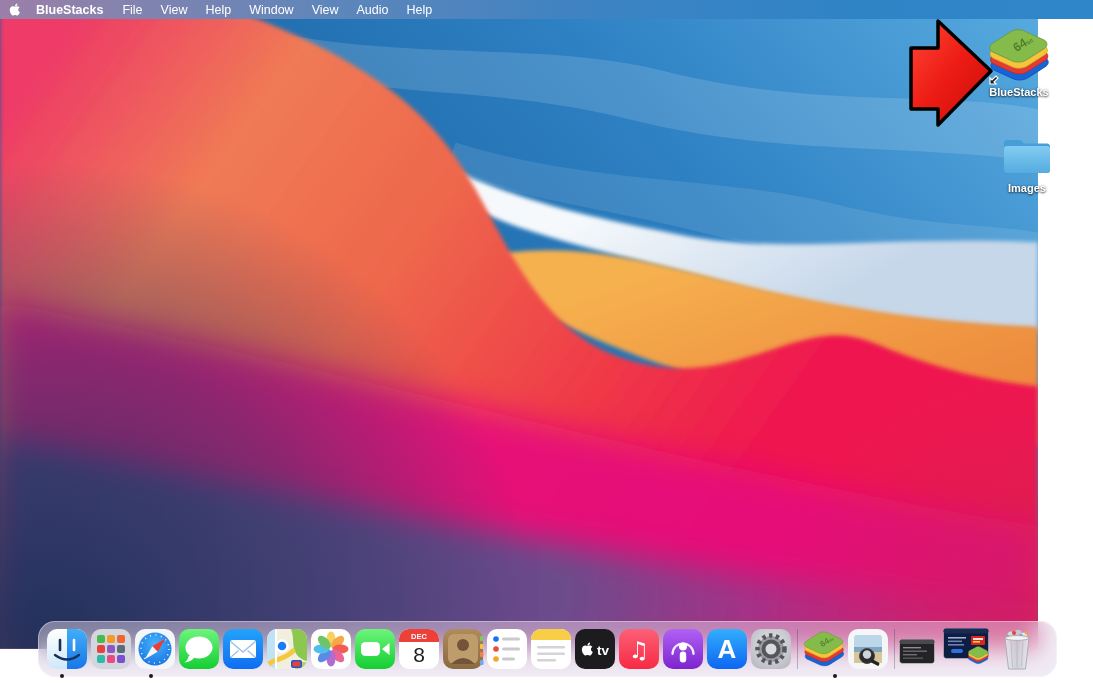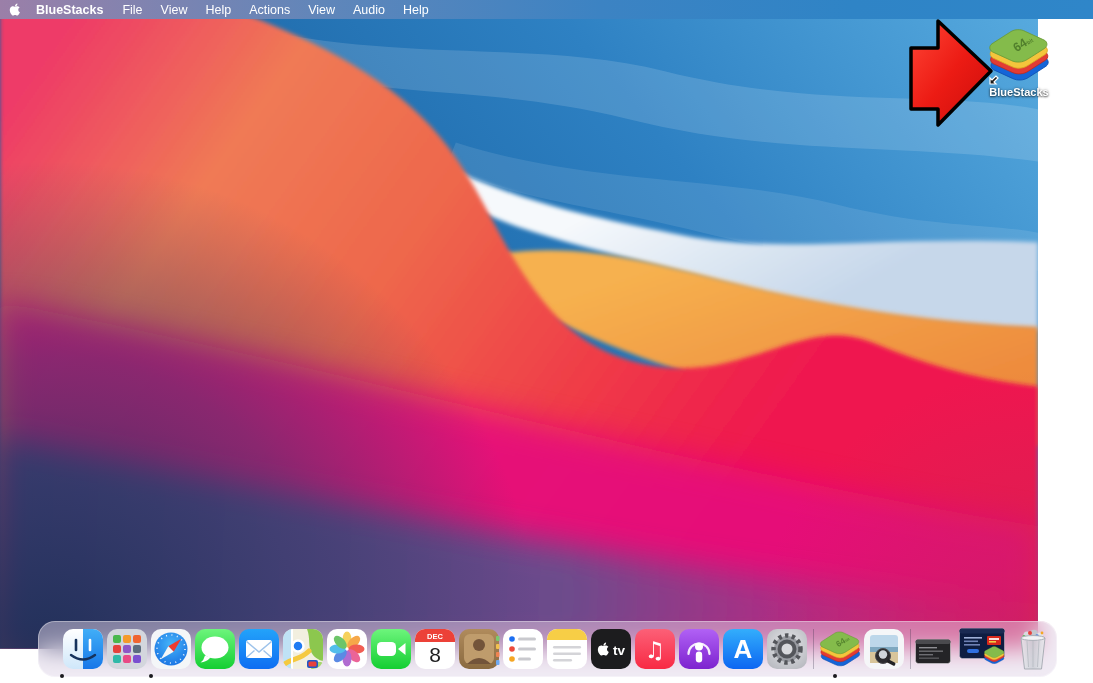--- a/index.html
+++ b/index.html
@@ -26,21 +26,21 @@
   .alias-badge{position:absolute;left:14px;top:46px;width:12px;height:12px;}
 
   
   #red-arrow{position:absolute;left:0;top:0;z-index:20;pointer-events:none;}
 
   
   #dock{position:absolute;left:38px;top:621px;width:1019px;height:56px;z-index:30;
     background:rgba(223,213,233,.48);
     border:1px solid rgba(255,255,255,.35);
     border-radius:17px;box-sizing:border-box;
-    display:flex;align-items:center;padding:0 22px;
+    display:flex;align-items:center;padding:0 6px;
     backdrop-filter:blur(12px);}
   .dicon{width:44px;height:44px;flex:0 0 auto;position:relative;display:flex;align-items:center;justify-content:center;}
   .dicon svg{display:block;}
   .ddivider{width:9px;height:44px;flex:0 0 auto;display:flex;align-items:center;justify-content:center;}
   .ddivider i{display:block;width:1px;height:40px;background:rgba(40,40,60,.28);}
   .mini-win{flex:0 0 auto;position:relative;align-self:flex-end;margin-bottom:8px;}
   .run-dot{position:absolute;width:4px;height:4px;border-radius:50%;background:#1b1b1f;top:674px;z-index:35;}
 </style>
 </head>
 <body>
@@ -123,40 +123,53 @@
   <div id="menubar">
     <span class="apple">
       <svg width="13" height="15" viewBox="0 0 24 24">
         <use href="#appleLogo" fill="#ffffff"></use>
       </svg>
     </span>
     <span class="mi bold">BlueStacks</span>
     <span class="mi">File</span>
     <span class="mi">View</span>
     <span class="mi">Help</span>
-    <span class="mi">Actions</span>
+    <span class="mi">Window</span>
     <span class="mi">View</span>
     <span class="mi">Audio</span>
     <span class="mi">Help</span>
   </div>
 
   <div class="desk-icon" id="bs-desktop">
     <svg width="66" height="54" viewBox="0 0 80 66" style="transform:rotate(-4deg)">
       <use href="#bsStack" width="80" height="66"></use>
       <g transform="rotate(-29 40 20)">
         <text x="33" y="27" font-size="15" font-weight="bold" fill="#517f2c" font-family="Liberation Sans, sans-serif">64</text>
         <text x="50" y="27" font-size="6.5" font-weight="bold" fill="#517f2c" font-family="Liberation Sans, sans-serif">bit</text>
       </g>
     </svg>
     <svg class="alias-badge" viewBox="0 0 12 12">
       <path d="M2,10 L2,4 L4,6 L8,2 L10,4 L6,8 L8,10 Z" fill="#1b1b1b" stroke="#ffffff" stroke-width="1.2"></path>
     </svg>
     <span class="lbl">BlueStacks</span>
   </div>
 
+  <div class="desk-icon" id="images-folder">
+    <svg width="54" height="42" viewBox="0 0 54 42">
+      <defs>
+        <linearGradient id="foldG" x1="0" y1="0" x2="0" y2="1">
+          <stop offset="0" stop-color="#82ccf2"></stop>
+            <stop offset="1" stop-color="#55acdf"></stop>
+        </linearGradient>
+      </defs>
+      <path d="M4,7 C4,5.3 5.3,4 7,4 L19,4 C20,4 21,4.4 21.7,5.1 L24,7.4 L47,7.4 C48.7,7.4 50,8.7 50,10.4 L50,34 C50,35.7 48.7,37 47,37 L7,37 C5.3,37 4,35.7 4,34 Z" fill="#459ed6"></path>
+      <rect x="4" y="10" width="46" height="27" rx="3" fill="url(#foldG)"></rect>
+    </svg>
+    <span class="lbl">Images</span>
+  </div>
 
   <svg id="red-arrow" width="1093" height="683" viewBox="0 0 1093 683">
     <defs>
       <linearGradient id="gArrow" x1="0" y1="0" x2="1" y2="1">
         <stop offset="0" stop-color="#ff4636"></stop>
           <stop offset="0.5" stop-color="#ec1b14"></stop>
           <stop offset="1" stop-color="#c90d0b"></stop>
       </linearGradient>
     </defs>
     <polygon points="911,48 938,48 938,21 991,71 938,125 938,109 911,109" fill="url(#gArrow)" stroke="#000000" stroke-width="3.5" stroke-linejoin="round"></polygon>

